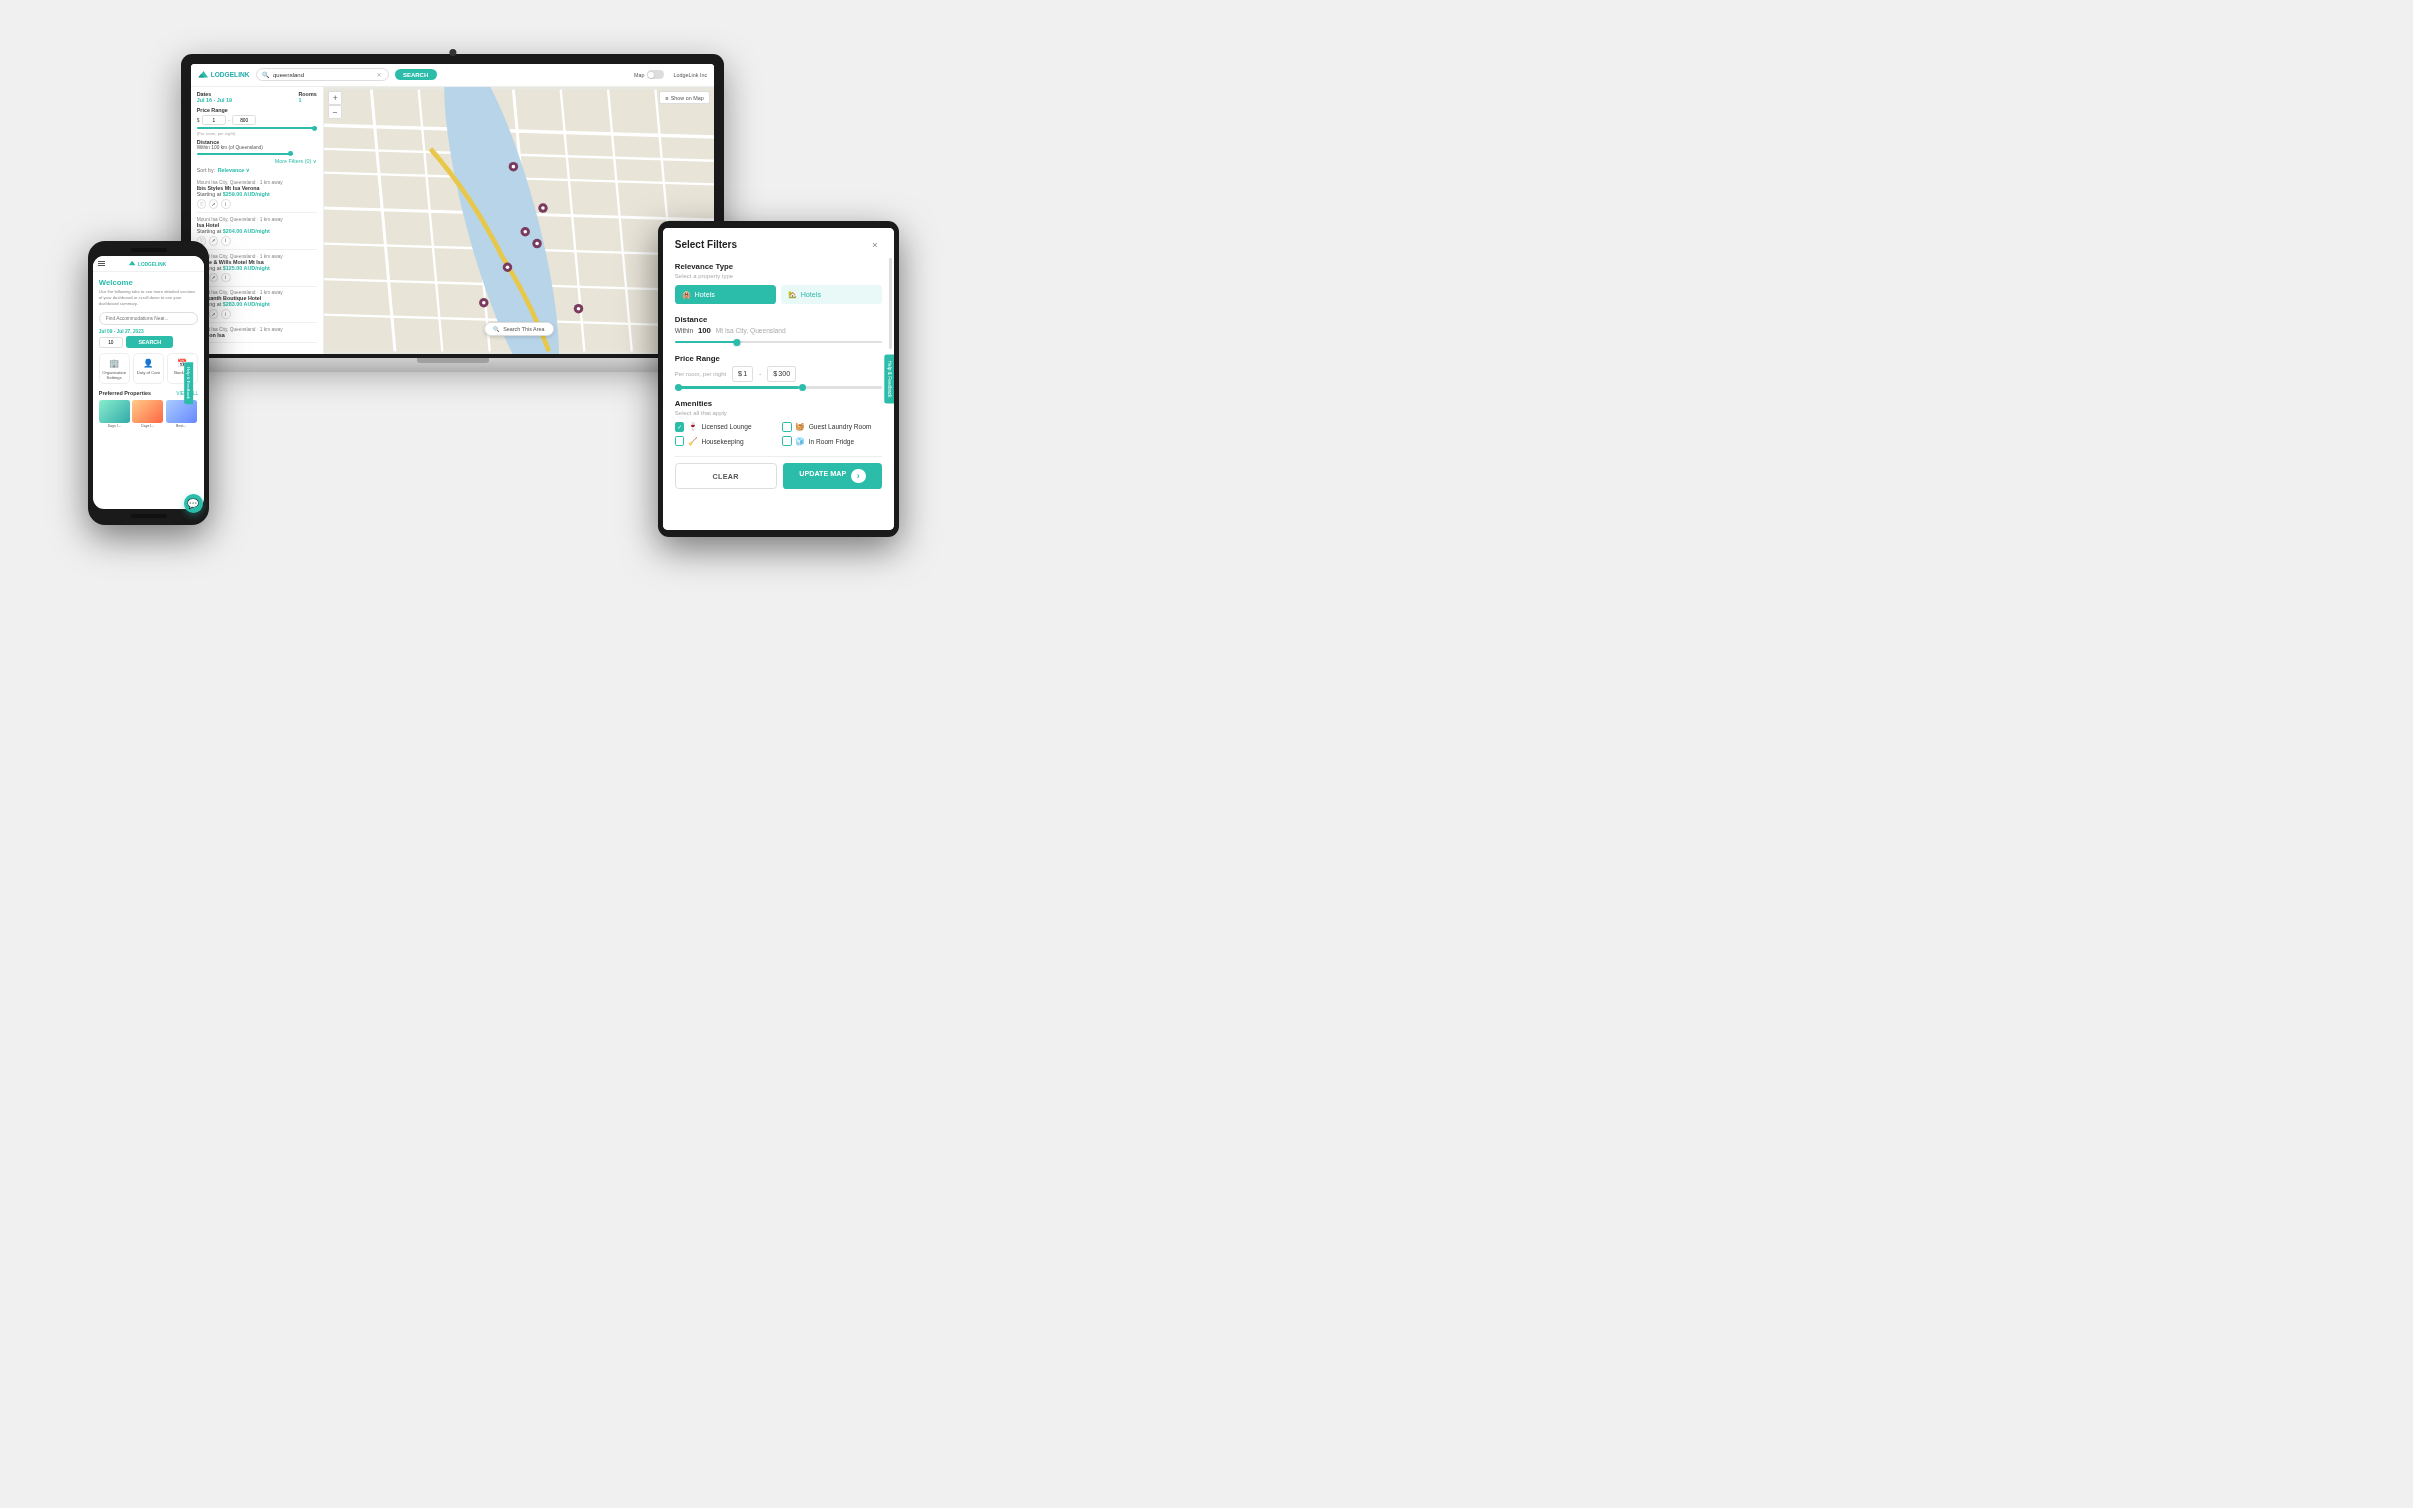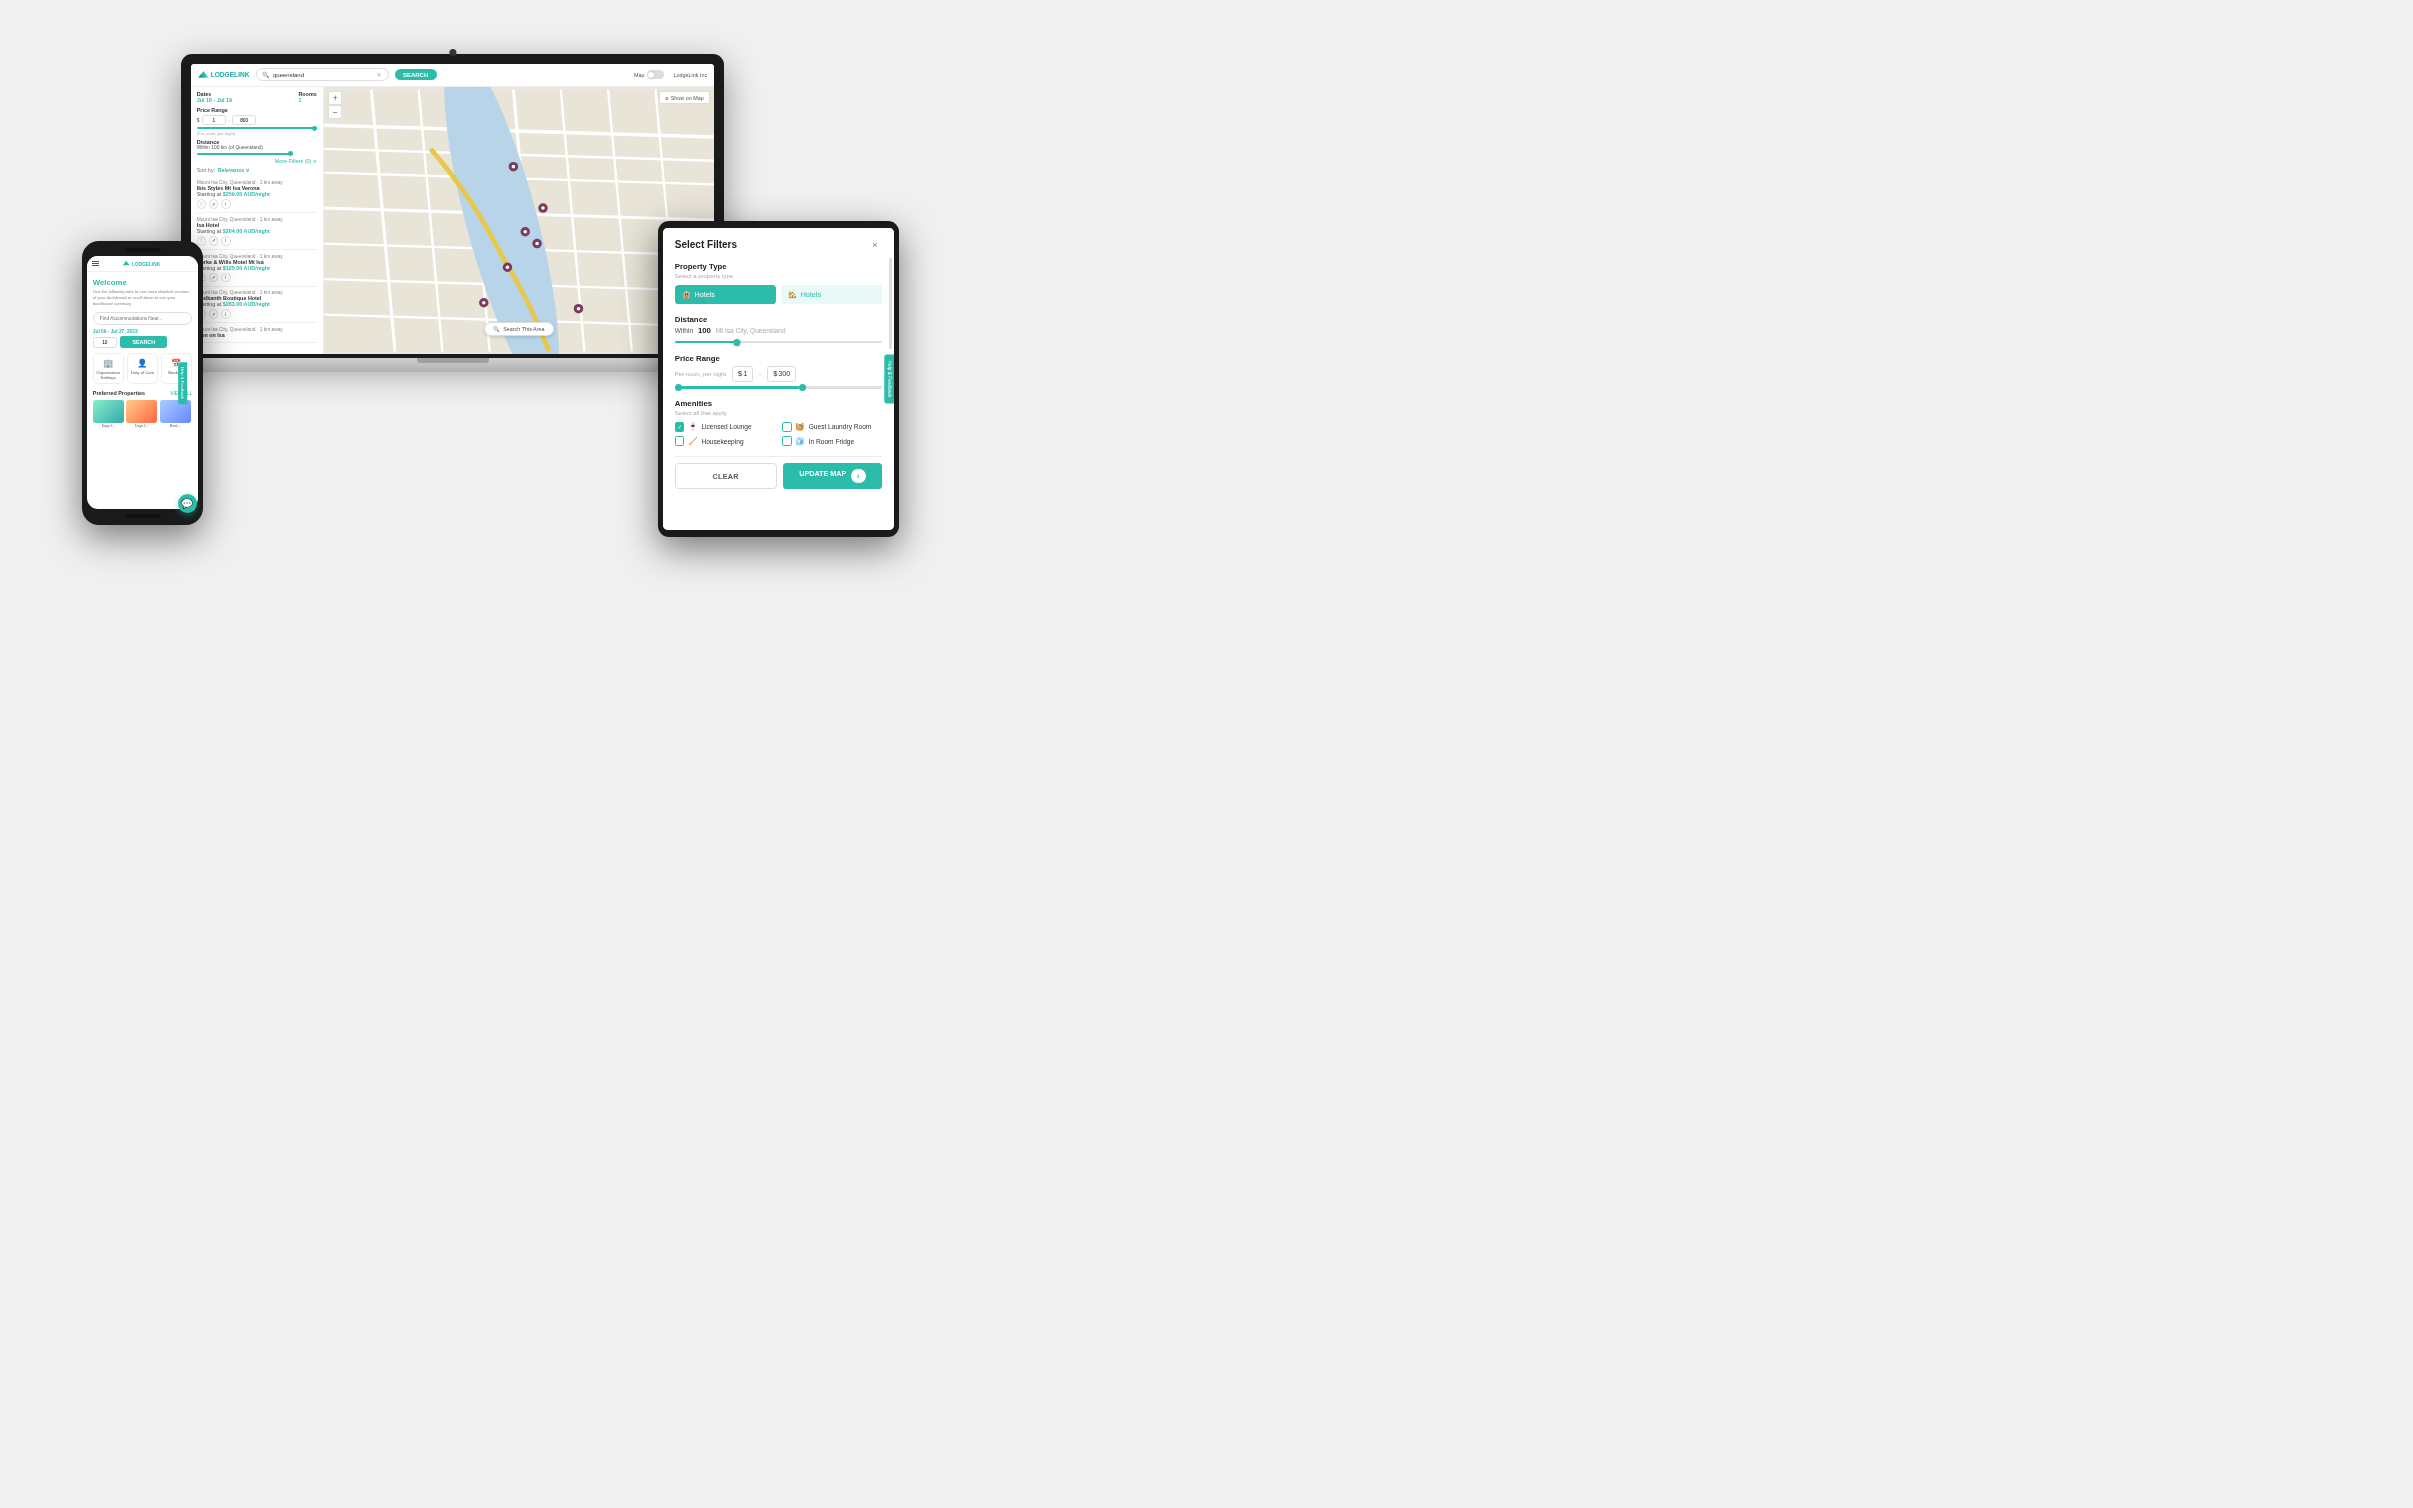--- a/index.html
+++ b/index.html
@@ -357,21 +357,21 @@
       box-shadow: 0 1.2px 3.6px rgba(0,0,0,0.15);
       display: flex;
       align-items: center;
       gap: 3px;
     }
 
     
     .phone {
       position: absolute;
       bottom: 48px;
-      left: 22px;
+      left: 28px;
       width: 121px;
       z-index: 10;
     }
 
     .phone-shell {
       background: #1a1a1a;
       border-radius: 17px;
       padding: 7.2px 4.8px;
       box-shadow: 0 12px 36px rgba(0,0,0,0.5);
     }
@@ -1220,21 +1220,21 @@
         <div class="filter-modal">
 
           <div class="filter-modal-scrollbar"></div>
 
           <div class="filter-modal-header">
             <div class="filter-modal-title">Select Filters</div>
             <button class="close-btn">×</button>
           </div>
 
           <div class="filter-section">
-            <div class="filter-section-title">Property Type</div>
+            <div class="filter-section-title">Relevance Type</div>
             <div class="filter-section-sub">Select a property type</div>
             <div class="property-type-btns">
               <button class="prop-type-btn active">
                 <span>🏨</span>
                 <span>Hotels</span>
               </button>
               <button class="prop-type-btn inactive">
                 <span>🏡</span>
                 <span>Hotels</span>
               </button>

